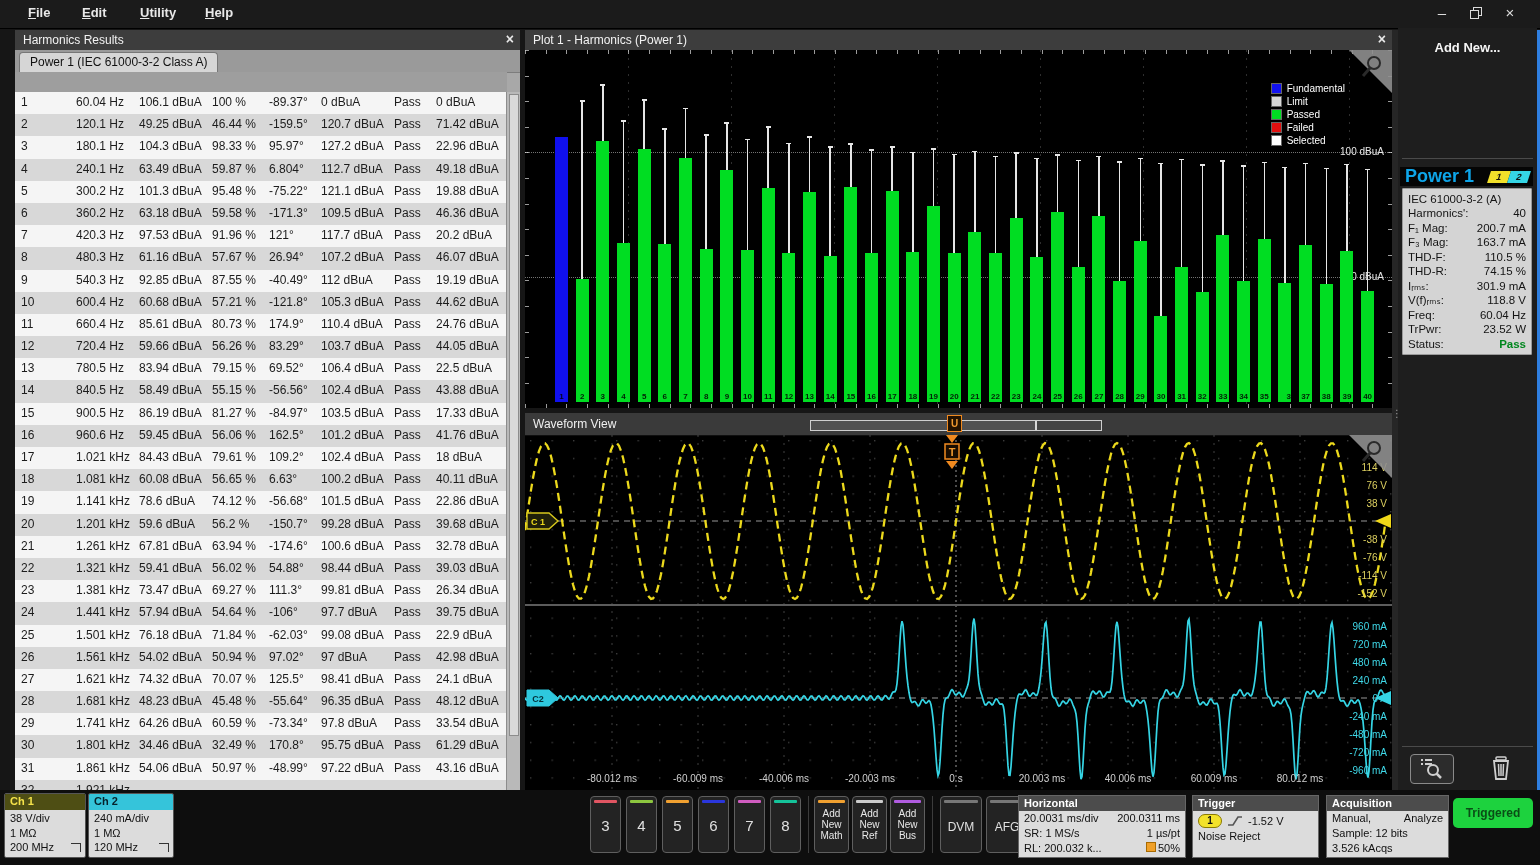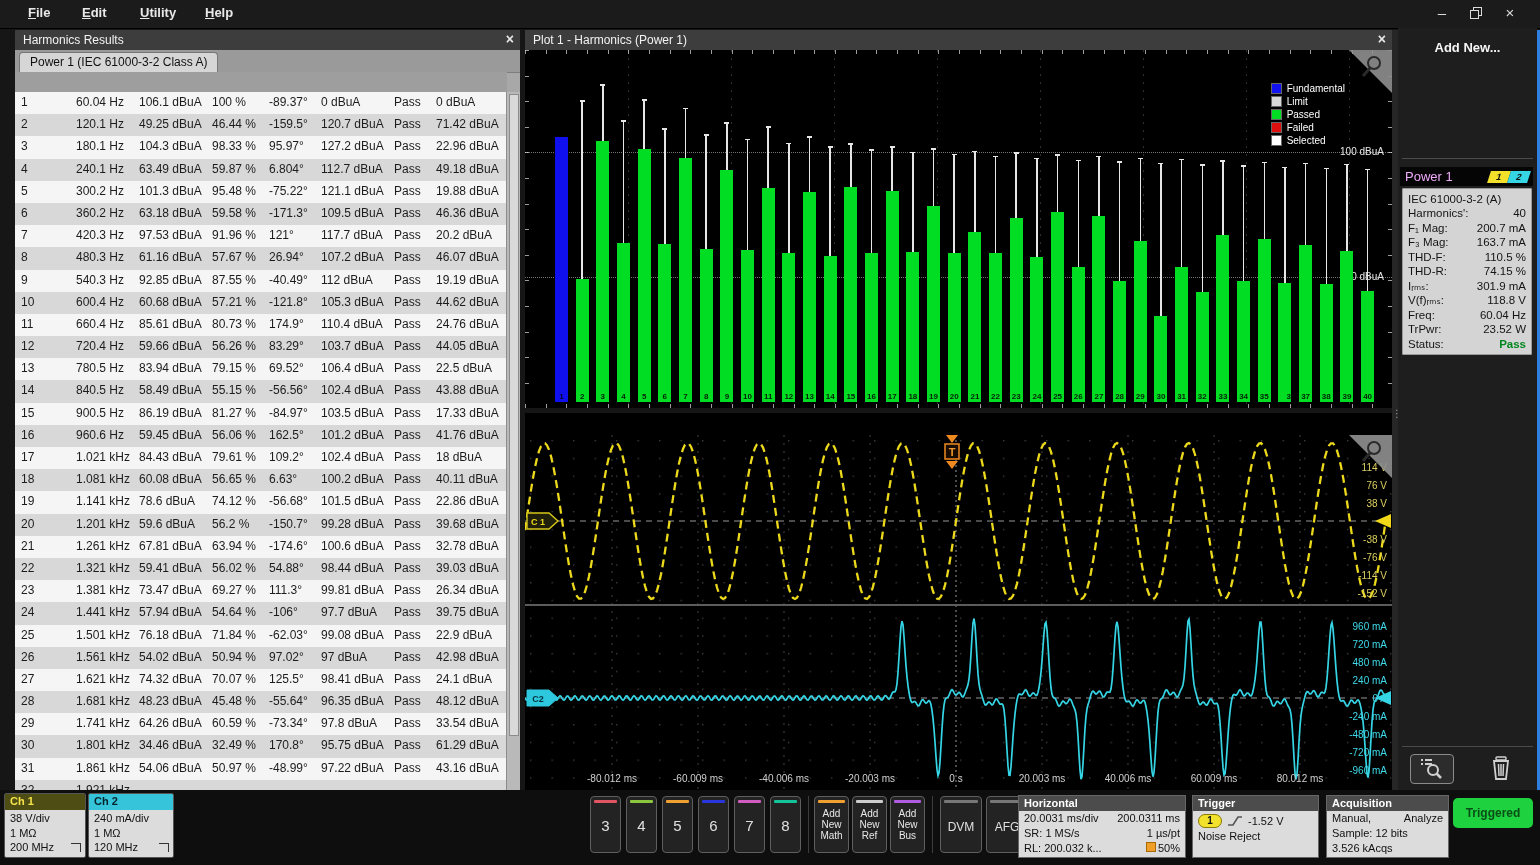--- a/index.html
+++ b/index.html
@@ -74,21 +74,21 @@
   .bottom-strip{left:0px;top:857px;width:1016px;height:8px;background:#8f8f8f;}
 
   
   .sidebar{left:1398px;top:28px;width:139px;height:762px;background:#1e1e1e;}
   .addnew{position:absolute;left:0;right:0;top:12px;text-align:center;color:#f5f5f5;font-size:13px;font-weight:bold;}
   .sbtns{position:absolute;left:7px;top:32px;width:126px;display:grid;grid-template-columns:64px 58px;gap:7px 5px;}
   .sbtn{background:#2d2d2d;border:1px solid #8a8a8a;border-radius:4px;color:#f0f0f0;font-size:11.5px;
         text-align:center;padding:5px 1px;line-height:12px;}
   .sdivider{position:absolute;left:4px;right:4px;height:1px;background:#4a4a4a;}
   .powerbar{position:absolute;left:2px;top:139px;width:133px;height:19px;background:#050505;display:flex;align-items:center;}
-  .powerlabel{color:#f0abfc;font-size:13px;font-weight:normal;margin-left:5px;flex:1;}
+  .powerlabel{color:#0ea5e9;font-size:18px;font-weight:bold;margin-left:5px;flex:1;}
   .chipwrap{display:flex;margin-right:4px;}
   .chip{width:20px;height:12px;font-size:9px;font-weight:bold;color:#111;text-align:center;line-height:12px;transform:skewX(-18deg);}
   .measpanel{position:absolute;left:4px;top:160px;width:130px;background:#d4d4d4;border:1px solid #9a9a9a;border-radius:1px;
              padding:3px 5px;box-sizing:border-box;}
   .measstd{color:#141414;font-size:11.5px;padding:1px 0;}
   .measrow{display:flex;justify-content:space-between;color:#141414;font-size:11.5px;line-height:14.5px;}
   .measrow .v.pass{color:#00871e;font-weight:bold;}
   .sbicons{position:absolute;left:0;right:0;top:724px;height:38px;}
   .zoomresbtn{position:absolute;left:12px;top:2px;width:42px;height:28px;background:#2c2c2c;border:1px solid #8a8a8a;border-radius:4px;}
   .trashbtn{position:absolute;right:22px;top:2px;width:28px;height:28px;}
@@ -689,20 +689,27 @@
         </div>
       <svg class="maggy" width="45" height="45">
         <polygon points="2,0 45,0 45,43" fill="#8f8f8f" opacity="0.9"></polygon>
         <circle cx="27" cy="13" r="6" fill="none" stroke="#2a2a2a" stroke-width="2"></circle>
         <line x1="23" y1="18" x2="16" y2="26" stroke="#2a2a2a" stroke-width="3"></line>
       </svg>
     </div>
   </section>
 
   <section class="abs wave-panel">
+    <div class="whead">
+      <span class="ptitle">Waveform View</span>
+      <div class="scrolltrack">
+        <div class="scrollhandle"></div>
+      </div>
+      <div class="umark">U</div>
+    </div>
     <svg class="wsvg" width="867" height="355">
         <defs>
           <pattern id="dg" x="5" y="5" width="21.5" height="17.75" patternUnits="userSpaceOnUse">
             <rect width="1.4" height="1.4" fill="#6a6a6a"></rect>
           </pattern>
         </defs>
         <rect x="0" y="0" width="867" height="355" fill="url(#dg)" opacity="0.55"></rect>
         <line x1="87" y1="0" x2="87" y2="355" stroke="#777" stroke-width="1" stroke-dasharray="2 6" opacity="0.55"></line>
         <line x1="173" y1="0" x2="173" y2="355" stroke="#777" stroke-width="1" stroke-dasharray="2 6" opacity="0.55"></line>
         <line x1="259" y1="0" x2="259" y2="355" stroke="#777" stroke-width="1" stroke-dasharray="2 6" opacity="0.55"></line>

